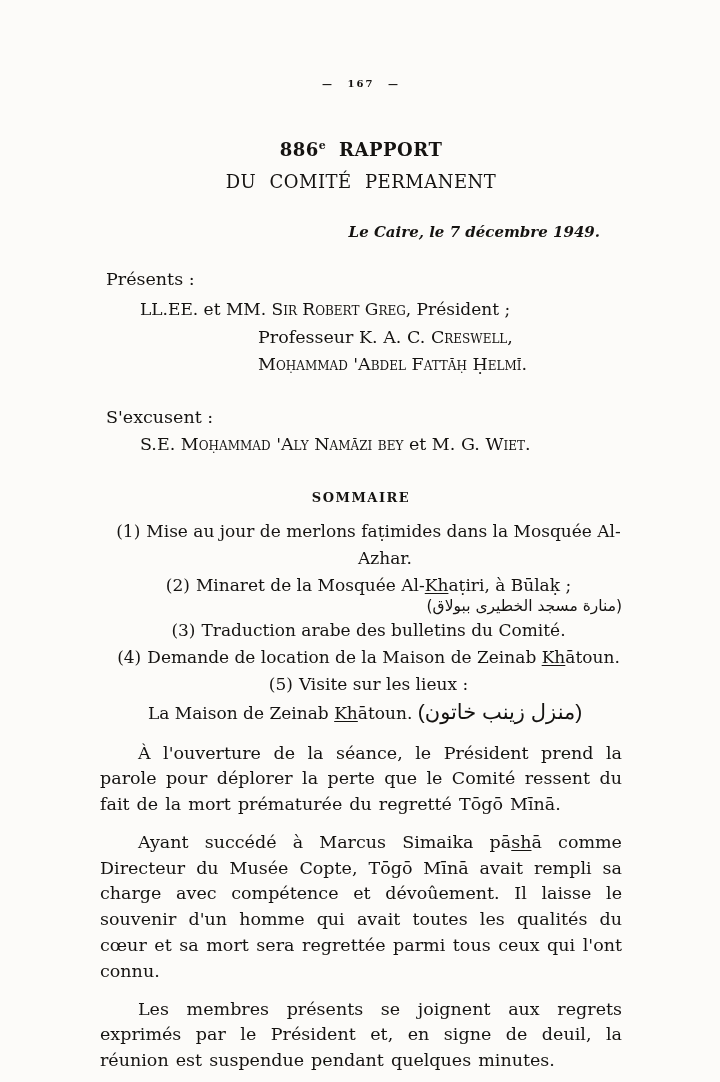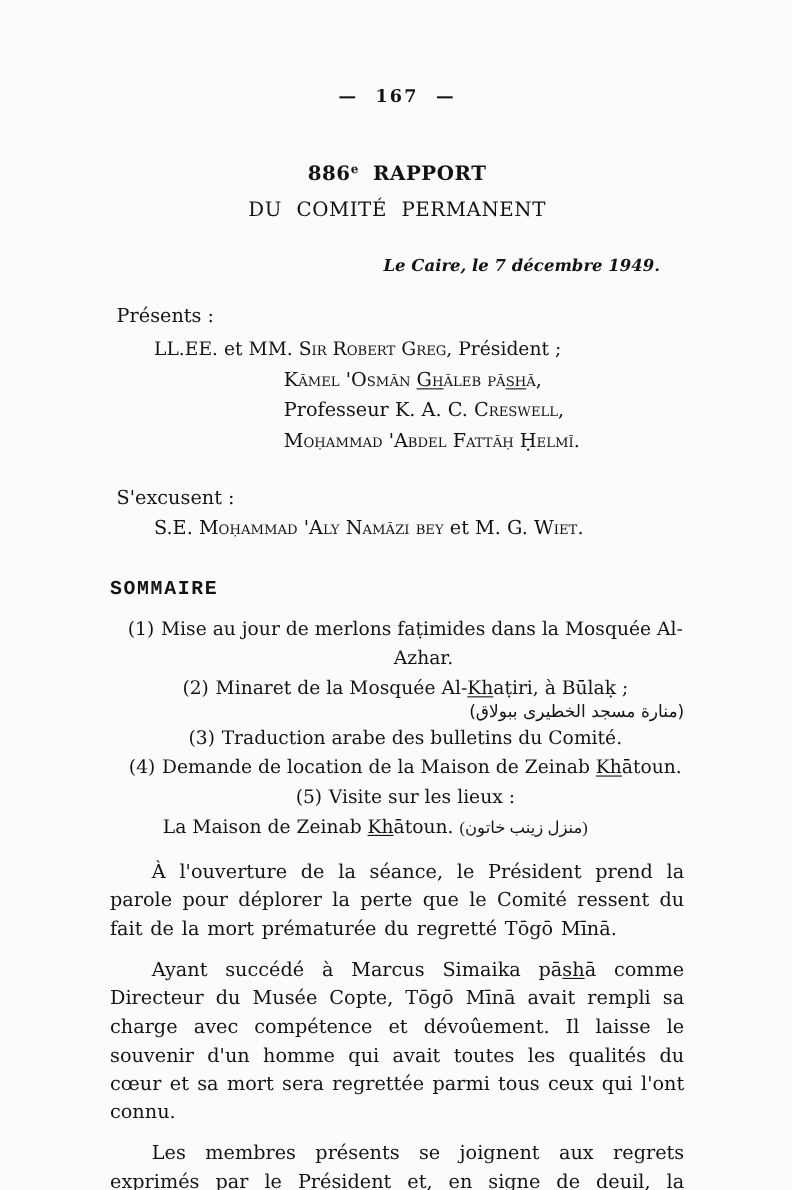--- a/index.html
+++ b/index.html
@@ -18,21 +18,21 @@
   }
   .content {
     position: absolute;
     left: 100px;
     top: 0;
     width: 522px;
   }
   .pagenum {
     margin-top: 78px;
     text-align: center;
-    font-size: 16px;
+    font-size: 10px;
     font-weight: bold;
     letter-spacing: 2px;
     word-spacing: 8px;
   }
   .title1 {
     margin: 50px 0 0 0;
     text-align: center;
     font-size: 18px;
     font-weight: bold;
     letter-spacing: 0.5px;
@@ -73,25 +73,24 @@
   }
   .excused-line {
     margin-top: 7px;
     margin-left: 40px;
     font-size: 17.5px;
   }
   .sc { font-variant: small-caps; }
   u { text-decoration: underline; text-underline-offset: 2px; }
   .sommaire-head {
     margin-top: 36px;
-    text-align: left;
-    font-size: 18px;
+    text-align: center;
+    font-size: 13px;
     font-weight: bold;
     letter-spacing: 1.5px;
-    font-family: Liberation Mono, monospace;
   }
   .som-items {
     margin-top: 13px;
     font-size: 17px;
     line-height: 27px;
   }
   .som-item {
     padding-left: 48px;
     text-indent: -33px;
     text-align: center;
@@ -101,22 +100,22 @@
     text-align: right;
     font-family: "DejaVu Sans", sans-serif;
     font-size: 15.5px;
     line-height: 22px;
     margin-top: -4px;
   }
   .som-subline {
     margin-left: 48px;
   }
   .arabic-inline {
-    font-family: Liberation Serif, serif;
-    font-size: 15px;
+    font-family: Liberation Sans, sans-serif;
+    font-size: 21px;
   }
   .body-paras { margin-top: 14px; }
   .para {
     margin: 12px 0 0 0;
     font-size: 17.5px;
     line-height: 25.8px;
     text-align: justify;
     text-indent: 38px;
     word-spacing: 1.5px;
   }
@@ -133,21 +132,20 @@
 
     <h2 class="title2">DU COMITÉ PERMANENT</h2>
 
     <div class="dateline">Le Caire, le 7 décembre 1949.</div>
 
     <div class="att-label">Présents :</div>
 
     <div class="presents-first">LL.EE.  et  MM. <span class="sc">Sir Robert Greg</span>, Président ;</div>
 
     <div class="presents-rest">
-      <div><span class="sc">Kāmel 'Osmān <u>Gh</u>āleb pā<u>sh</u>ā</span>,</div>
       <div>Professeur K. A. C. <span class="sc">Creswell</span>,</div>
       <div><span class="sc">Moḥammad 'Abdel Fattāḥ Ḥelmī</span>.</div>
     </div>
 
     <div class="att-label">S'excusent :</div>
 
     <div class="excused-line">S.E. <span class="sc">Moḥammad 'Aly Namāzi bey</span> et M. G. <span class="sc">Wiet</span>.</div>
 
     <div class="sommaire-head">SOMMAIRE</div>
 

